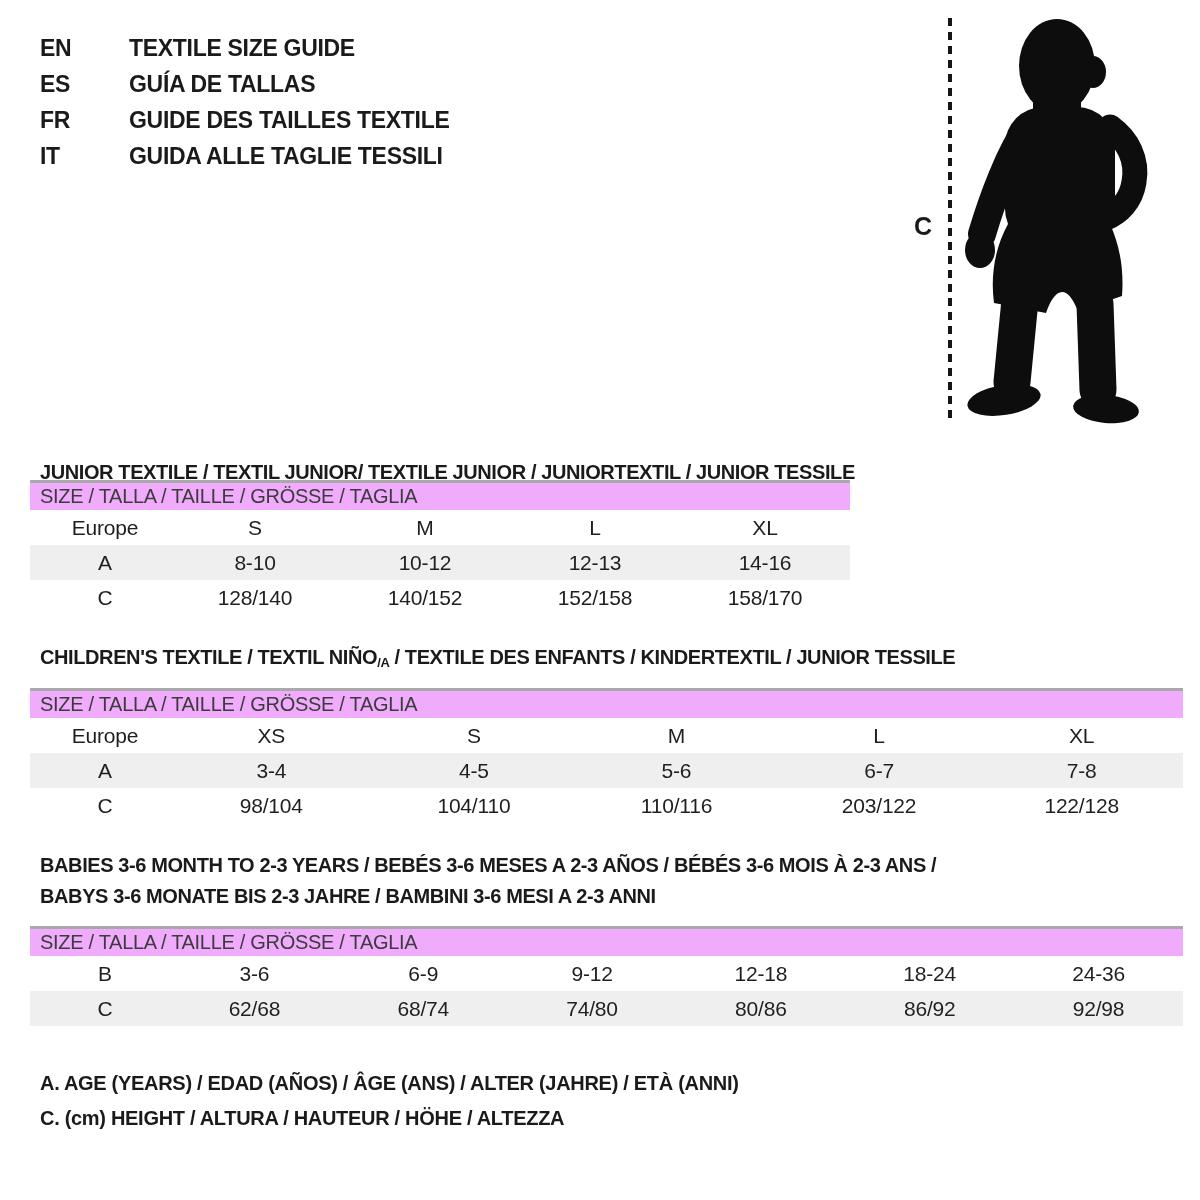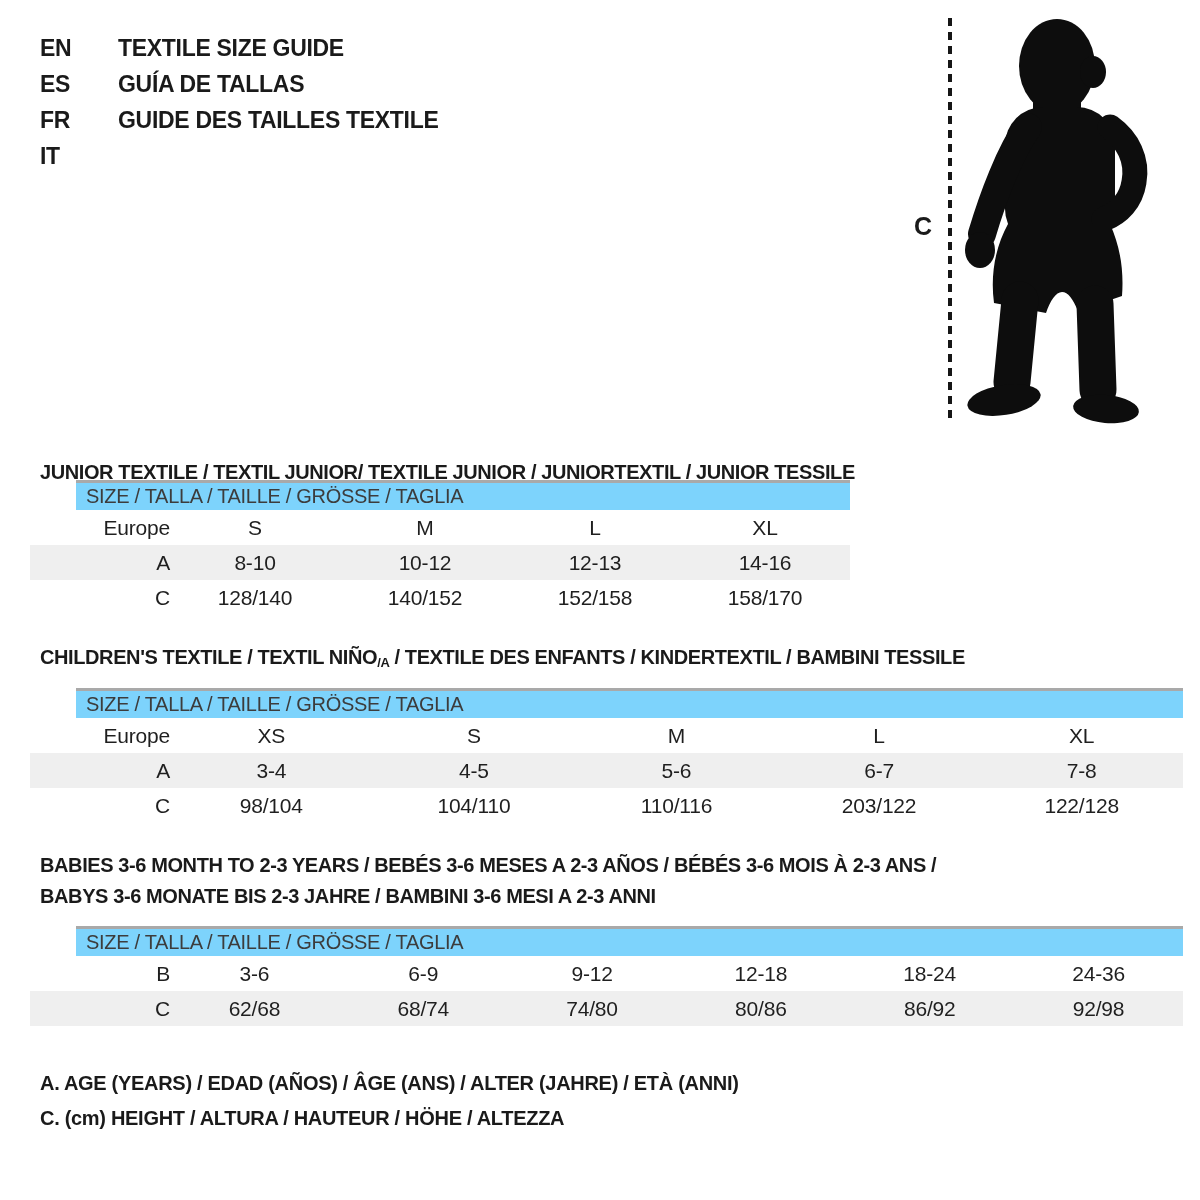--- a/index.html
+++ b/index.html
@@ -4,46 +4,46 @@
 <style>
   html,body{margin:0;padding:0;}
   body{
     width:1200px;height:1200px;background:#ffffff;position:relative;
     font-family:"Liberation Sans","DejaVu Sans",sans-serif;color:#1a1a1a;
   }
   .page{position:absolute;inset:0;overflow:hidden;background:#ffffff;}
 
   
   .lang-block{position:absolute;left:40px;top:30px;}
-  .lang-row{display:flex;height:36px;align-items:center;font-weight:700;font-size:23px;letter-spacing:-0.3px;}
+  .lang-row{display:flex;height:36px;align-items:center;font-weight:700;font-size:23px;letter-spacing:-0.3px;gap:11px;}
   .lang-code{width:78px;flex:0 0 78px;}
 
   
   .dash-line{position:absolute;left:948px;top:18px;width:4px;height:402px;
     background:repeating-linear-gradient(to bottom,#161616 0 8px,transparent 8px 14px);}
   .c-label{position:absolute;left:914px;top:212px;font-size:25px;font-weight:700;}
   .silhouette{position:absolute;left:960px;top:12px;}
 
   
   .sec-title{position:absolute;left:40px;margin:0;font-size:20px;font-weight:700;letter-spacing:-0.4px;line-height:24px;}
   .title-0{top:460px;width:900px;}
   .title-1{top:645px;width:1120px;}
   .title-2{top:850px;width:950px;line-height:31px;}
   .t-sub{font-size:13px;position:relative;top:3px;font-weight:700;}
 
   
   .ttable{position:absolute;left:30px;}
   .tbl-0{top:480px;width:820px;}
   .tbl-1{top:688px;width:1153px;}
   .tbl-2{top:926px;width:1153px;}
-  .size-bar{height:27px;background:#7dd3fc;border-top:3px solid #a9a9a9;
-    font-size:20px;color:#3c3c3c;padding-left:10px;line-height:27px;letter-spacing:-0.3px;margin-left:46px;}
+  .size-bar{height:27px;background:#f0abfc;border-top:3px solid #a9a9a9;
+    font-size:20px;color:#3c3c3c;padding-left:10px;line-height:27px;letter-spacing:-0.3px;}
   .trow{display:flex;height:35px;align-items:center;font-size:21px;letter-spacing:-0.2px;color:#1f1f1f;}
   .trow.stripe{background:#efefef;}
-  .tlabel{flex:0 0 140px;width:140px;padding-left:10px;box-sizing:border-box;text-align:right;}
+  .tlabel{flex:0 0 140px;width:140px;padding-left:10px;box-sizing:border-box;text-align:center;}
   .tcell{flex:1;text-align:center;}
 
   
   .legend{position:absolute;left:40px;top:1066px;}
   .legend-line{height:35px;display:flex;align-items:center;font-size:20px;font-weight:700;letter-spacing:-0.3px;}
 </style>
 </head>
 <body>
 
 <div class="page">
@@ -56,20 +56,21 @@
       <div class="lang-row">
         <span class="lang-code">ES</span>
         <span class="lang-label">GUÍA DE TALLAS</span>
       </div>
       <div class="lang-row">
         <span class="lang-code">FR</span>
         <span class="lang-label">GUIDE DES TAILLES TEXTILE</span>
       </div>
       <div class="lang-row">
         <span class="lang-code">IT</span>
+        <span class="lang-label">GUIDA ALLE TAGLIE TESSILI</span>
       </div>
     </div>
 
   <span class="c-label">C</span>
   <div class="dash-line"></div>
   <svg class="silhouette" width="190" height="415" viewBox="0 0 190 415" aria-hidden="true">
     <g fill="#0d0d0d" stroke="none">
       <ellipse cx="97" cy="54" rx="38" ry="47"></ellipse>
       <ellipse cx="133" cy="60" rx="13" ry="16"></ellipse>
       <rect x="73" y="86" width="48" height="26"></rect>
@@ -106,21 +107,21 @@
         <div class="trow">
           <div class="tlabel">C</div>
           <div class="tcell">128/140</div>
           <div class="tcell">140/152</div>
           <div class="tcell">152/158</div>
           <div class="tcell">158/170</div>
         </div>
       </div>
   </div>
 
-  <h2 class="sec-title title-1"><span class="t-part">CHILDREN'S TEXTILE / TEXTIL NIÑO</span><span class="t-sub">/A</span><span class="t-part"> / TEXTILE DES ENFANTS / KINDERTEXTIL / BAMBINI TESSILE</span></h2>
+  <h2 class="sec-title title-1"><span class="t-part">CHILDREN'S TEXTILE / TEXTIL NIÑO</span><span class="t-sub">/A</span><span class="t-part"> / TEXTILE DES ENFANTS / KINDERTEXTIL / JUNIOR TESSILE</span></h2>
   <div class="ttable tbl-1">
     <div class="size-bar">SIZE / TALLA / TAILLE / GRÖSSE / TAGLIA</div>
     <div class="rows">
         <div class="trow">
           <div class="tlabel">Europe</div>
           <div class="tcell">XS</div>
           <div class="tcell">S</div>
           <div class="tcell">M</div>
           <div class="tcell">L</div>
           <div class="tcell">XL</div>

